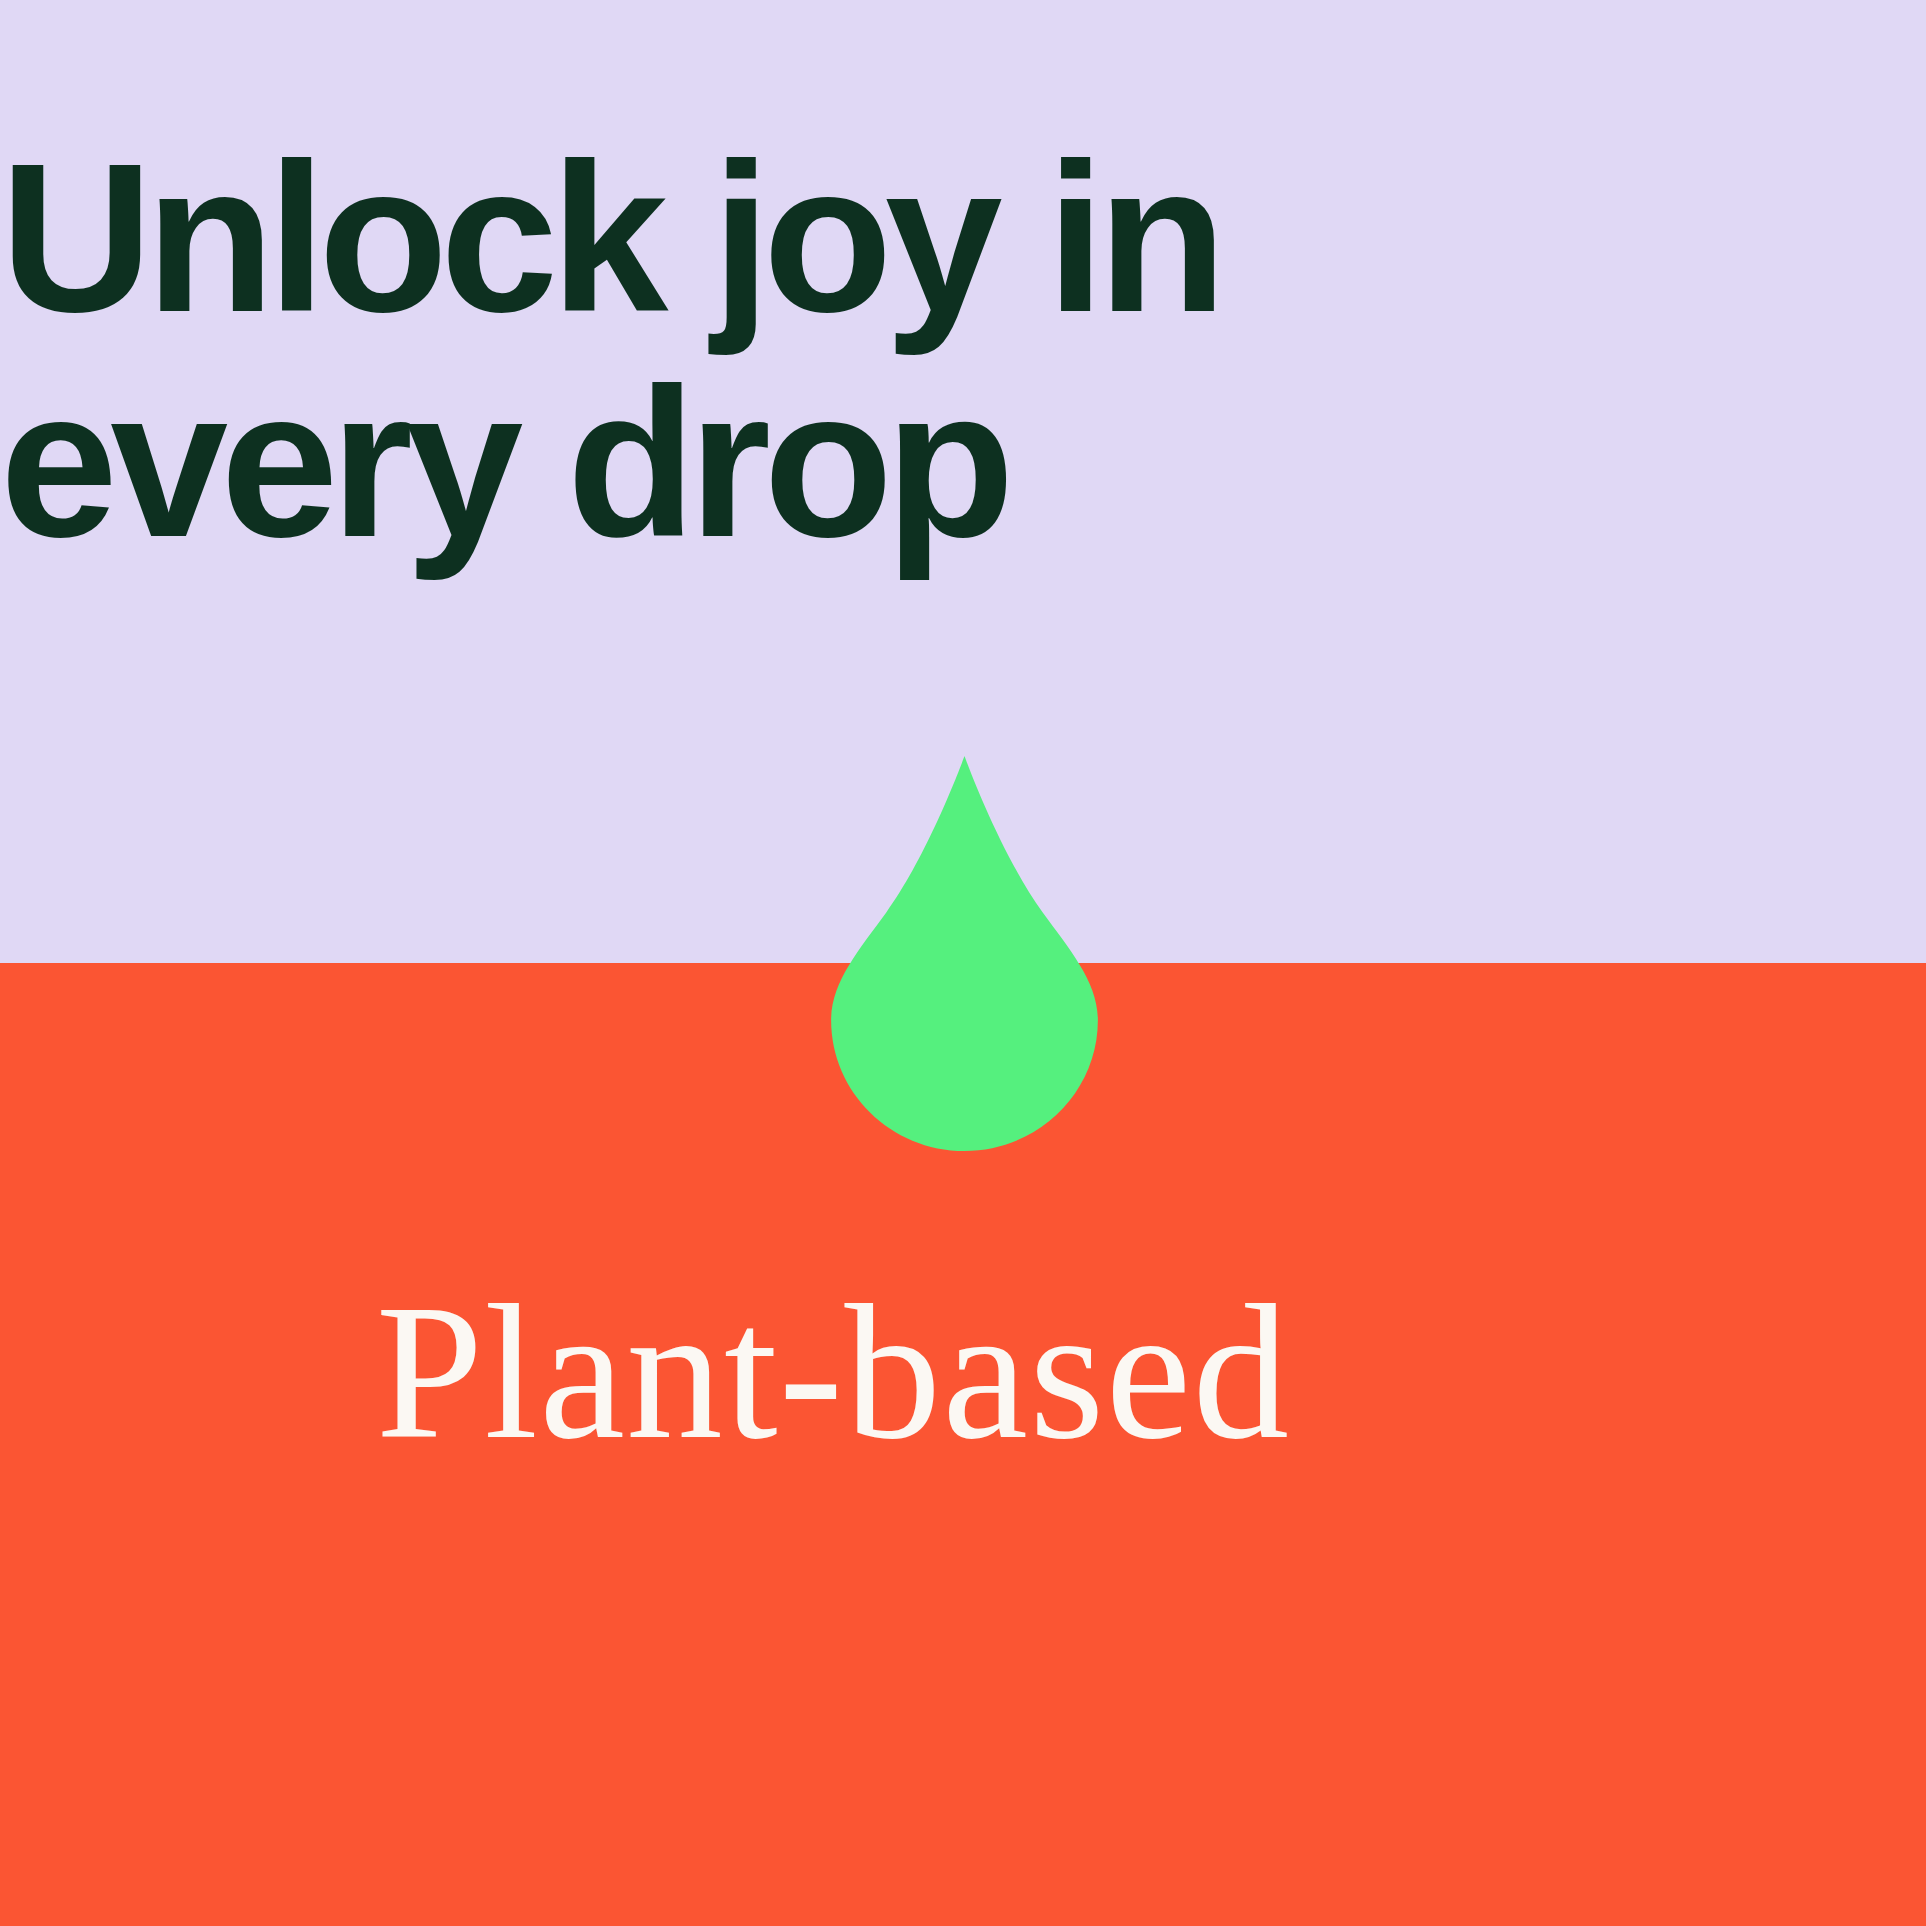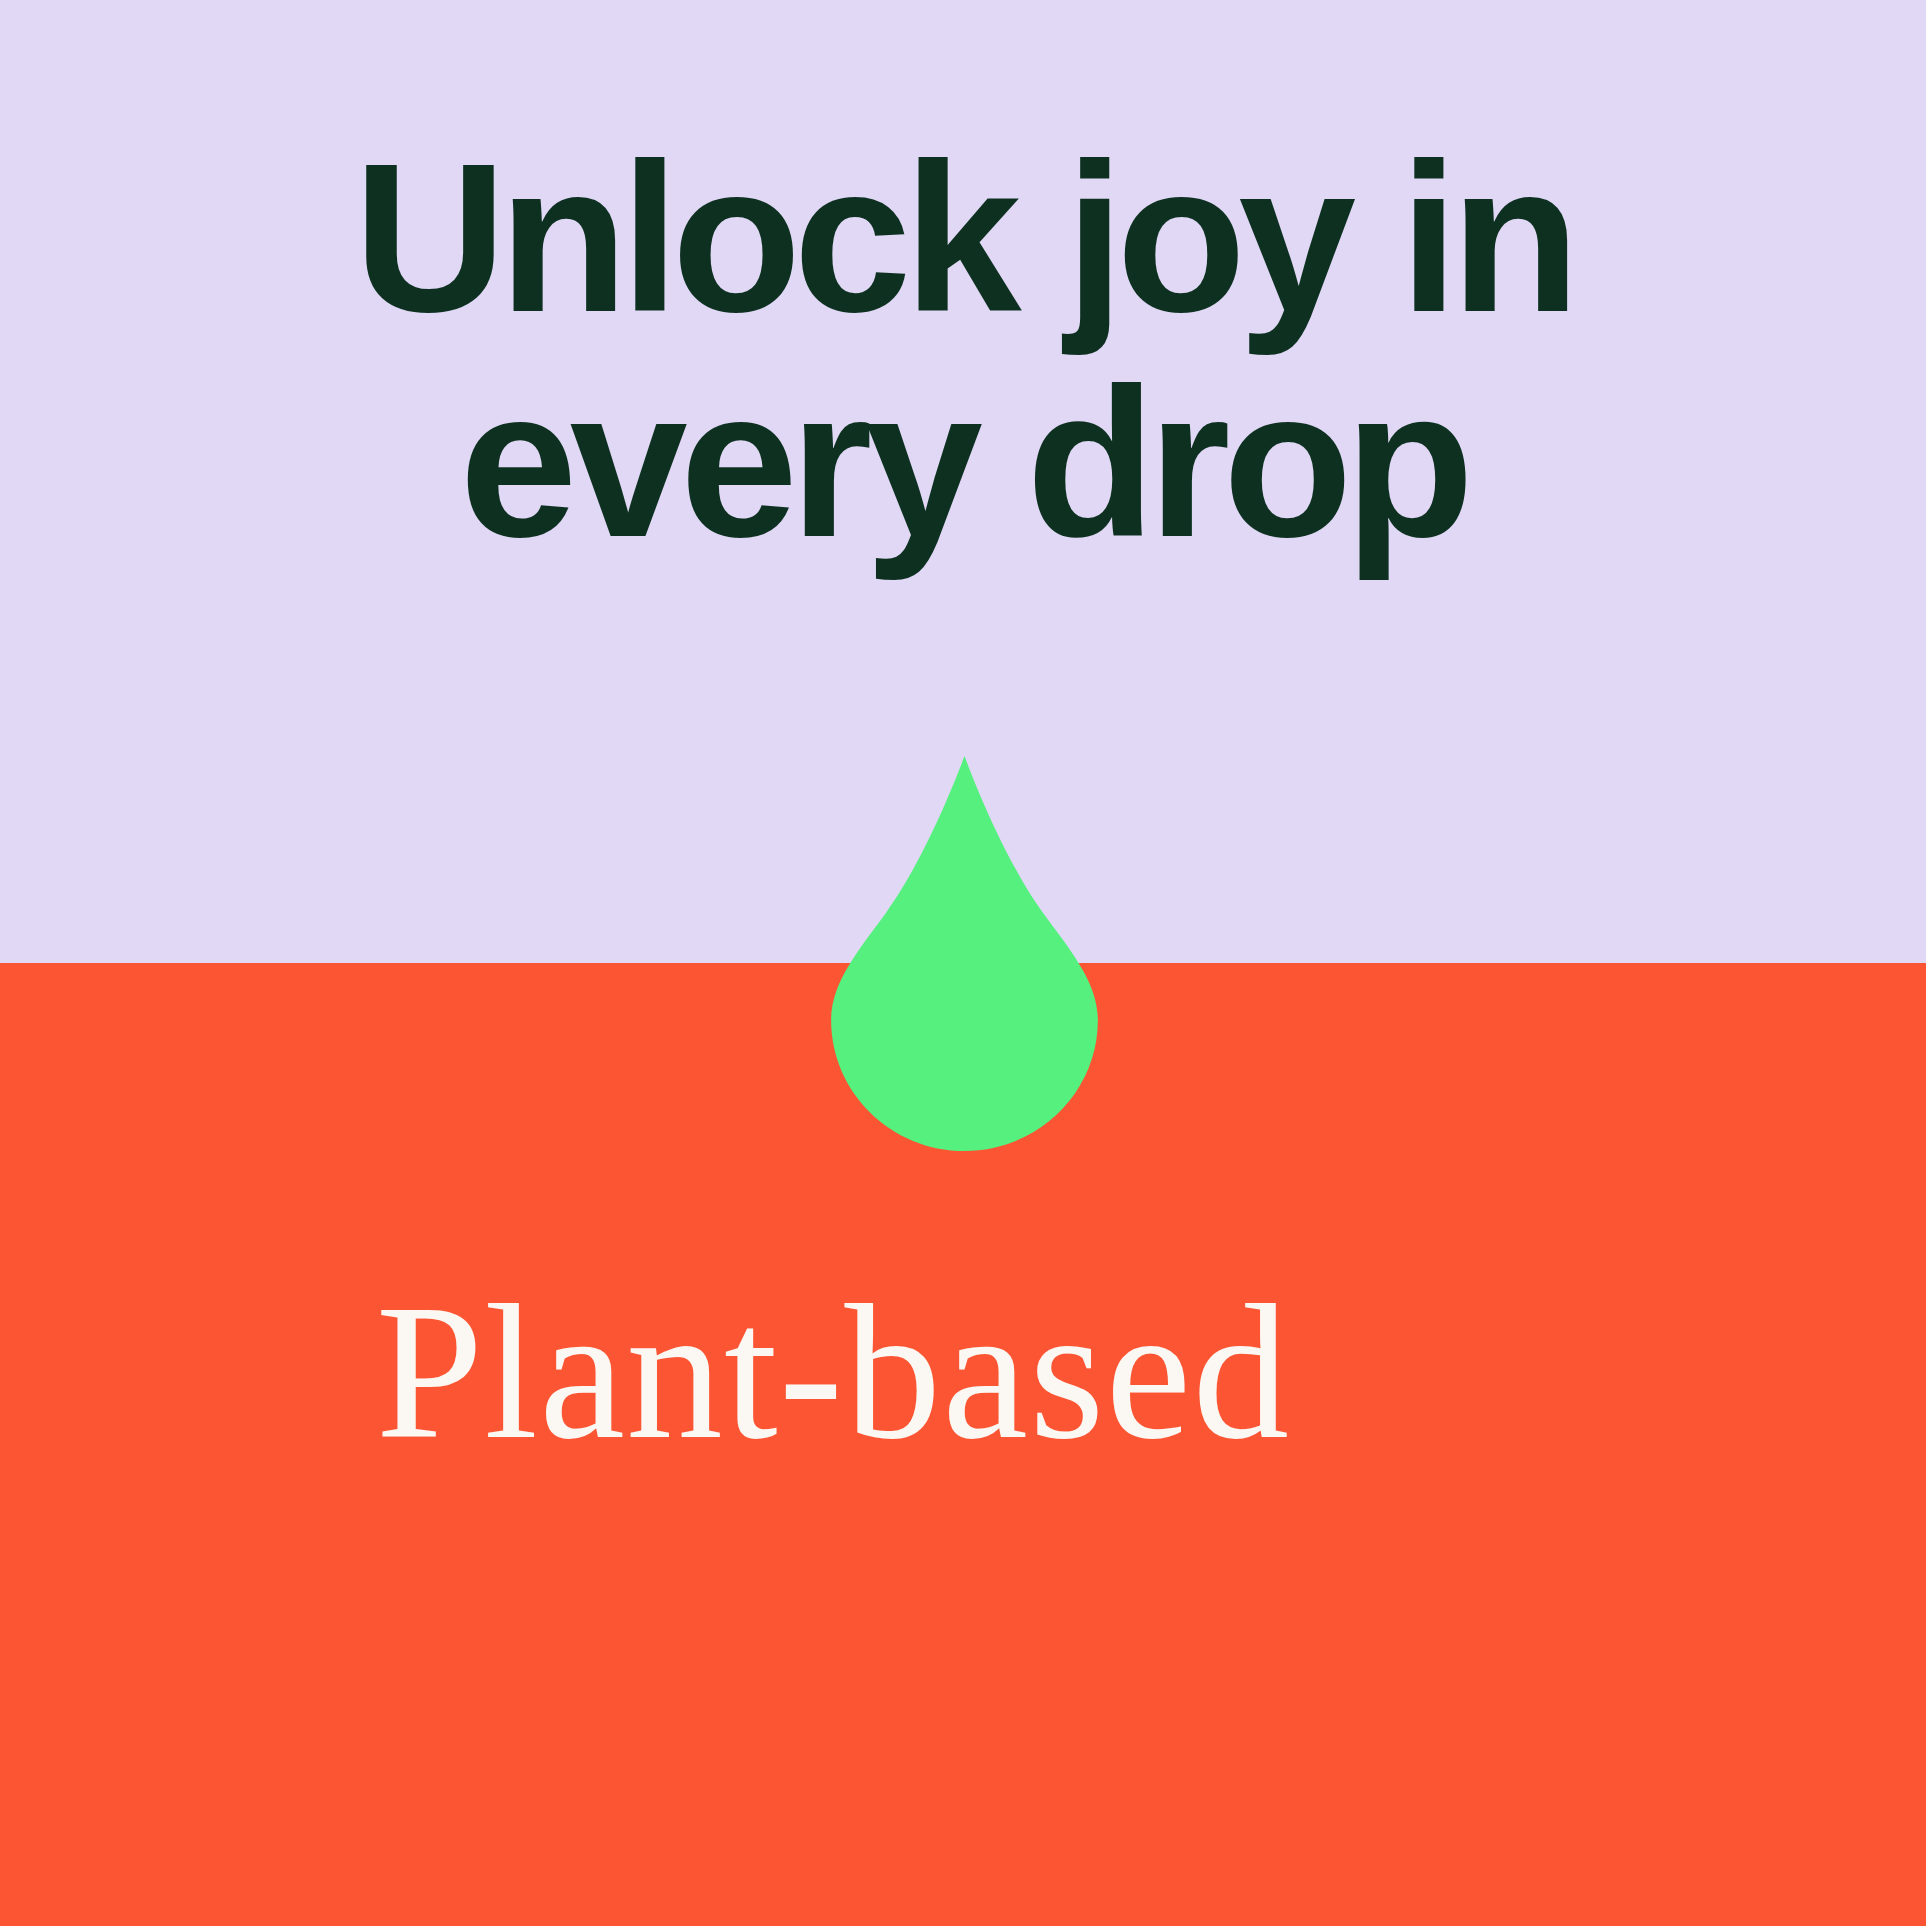--- a/index.html
+++ b/index.html
@@ -31,21 +31,20 @@
     height: 963px;
     background: #fb5533;
   }
 
   
   #headline {
     position: absolute;
     left: 0;
     top: 126px;
     width: 1926px;
-    text-align: center;
     color: #0d3020;
     font-family: "Liberation Sans", "DejaVu Sans", sans-serif;
     font-weight: 700;
     font-size: 212px;
     line-height: 1.06;
     letter-spacing: -7.7px;
     white-space: nowrap;
   }
   #headline .hl-line {
     display: block;

